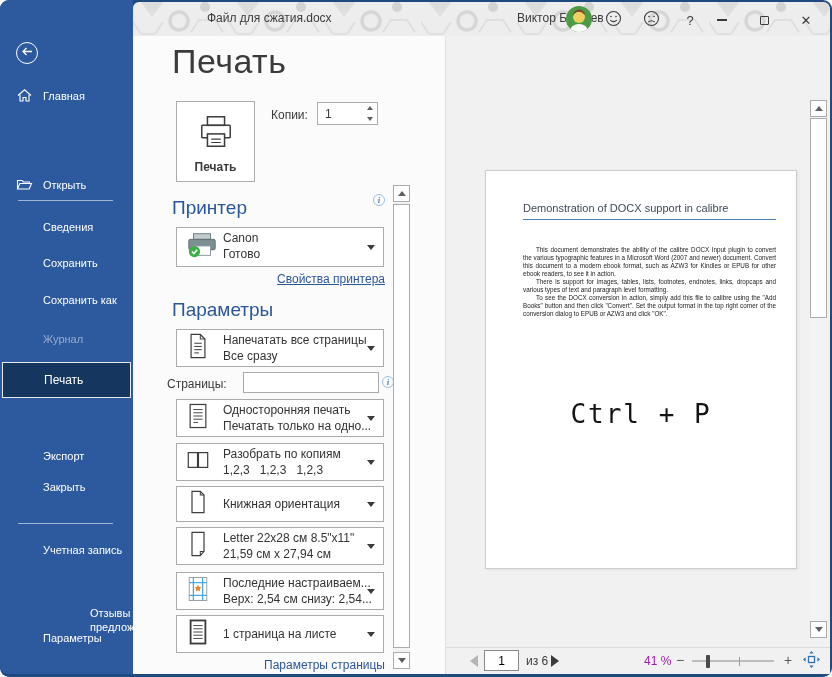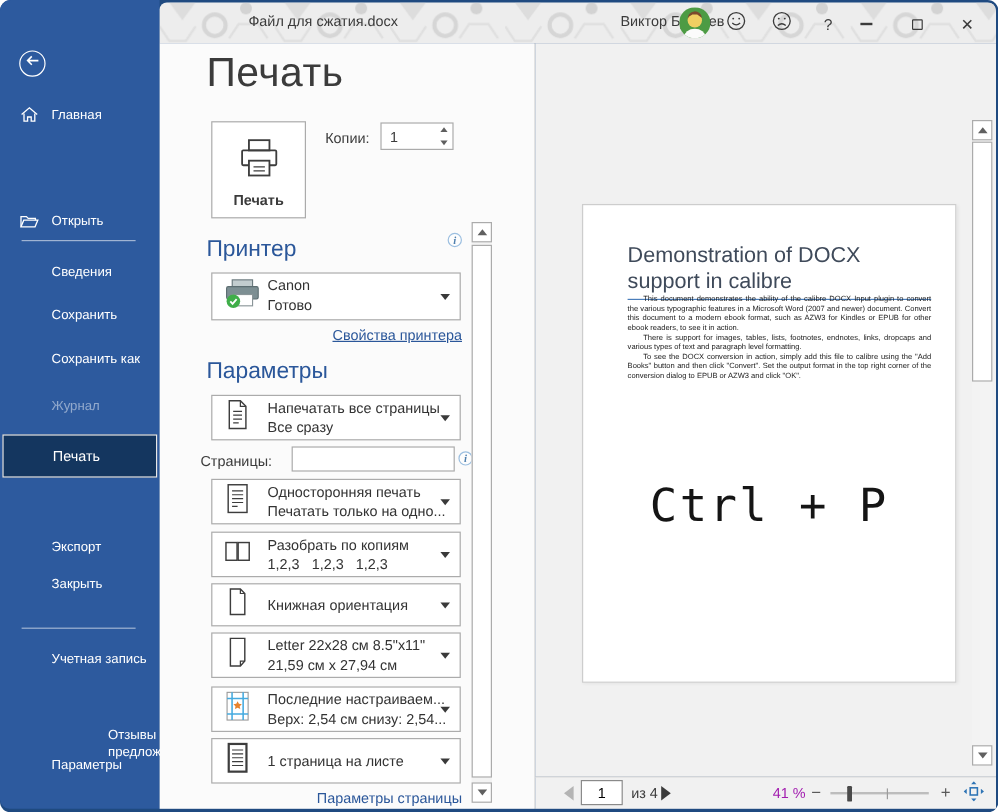--- a/index.html
+++ b/index.html
@@ -58,24 +58,24 @@
   .v-scroll { position:absolute; background:#f3f3f3; }
   .scroll-btn { position:absolute; width:17px; height:17px; background:#fff; border:1px solid #ababab; display:flex; align-items:center; justify-content:center; cursor:pointer; }
   .scroll-thumb { position:absolute; width:17px; background:#fff; border:1px solid #ababab; cursor:pointer; }
   .tri-up { width:0; height:0; border-left:4px solid transparent; border-right:4px solid transparent; border-bottom:5px solid #606060; }
   .tri-dn { width:0; height:0; border-left:4px solid transparent; border-right:4px solid transparent; border-top:5px solid #606060; }
 
   
   .divider-v { position:absolute; left:445px; top:36px; bottom:3px; width:1px; background:#e2e2e2; }
   .preview { position:absolute; left:446px; top:36px; right:2px; bottom:30px; background:#f1f1f1; }
   .page { position:absolute; left:39px; top:134px; width:312px; height:399px; background:#fff; border:1px solid #cdcdcd; box-shadow:1px 1px 3px rgba(0,0,0,0.07); }
-  .doc-heading { position:absolute; left:37px; top:31px; width:253px; font-size:18px; line-height:1.2; color:#3f4a5a; border-bottom:1.5px solid #4a7ebb; padding-bottom:4px; }
+  .doc-heading { position:absolute; left:37px; top:31px; width:253px; font-size:11px; line-height:1.2; color:#3f4a5a; border-bottom:1.5px solid #4a7ebb; padding-bottom:4px; }
   .doc-body { position:absolute; left:37px; top:75px; width:253px; font-size:6.3px; line-height:1.27; color:#1a1a1a; text-align:justify; }
   .doc-body p { text-indent:13px; }
-  .doc-shortcut { position:absolute; left:0; top:228px; width:100%; text-align:center; font-family:"DejaVu Sans Mono",monospace; font-size:38px; color:#151515; letter-spacing:2px; }
+  .doc-shortcut { position:absolute; left:0; top:228px; width:100%; text-align:center; font-family:"DejaVu Sans Mono",monospace; font-size:26px; color:#151515; letter-spacing:2px; }
 
   
   .statusbar { position:absolute; left:446px; right:2px; bottom:3px; height:27px; background:#f1f1f1; border-top:1px solid #dcdcdc; }
   .tri-left { width:0; height:0; border-top:6px solid transparent; border-bottom:6px solid transparent; border-right:8px solid #b4b4b4; position:absolute; left:24px; top:7px; cursor:pointer; }
   .pagenum-input { position:absolute; left:38px; top:2px; width:35px; height:21px; border:1px solid #8a8a8a; background:#fff; text-align:center; font-size:12px; outline:none; font-family:inherit; }
   .of-pages { position:absolute; left:80px; top:6px; font-size:12px; color:#3b3b3b; }
   .tri-right { width:0; height:0; border-top:6px solid transparent; border-bottom:6px solid transparent; border-left:8px solid #3b3b3b; position:absolute; left:105px; top:7px; cursor:pointer; }
   .zoom-pct { position:absolute; left:198px; top:6px; font-size:12px; color:#a21caf; }
   .zoom-out { position:absolute; left:230px; top:4px; font-size:14px; color:#5a5a5a; cursor:pointer; }
   .slider { position:absolute; left:246px; top:12px; width:82px; height:2px; background:#bdbdbd; cursor:pointer; }
@@ -408,21 +408,21 @@
       <div class="scroll-thumb" style="top:18px; height:200px;"></div>
       <div class="scroll-btn" style="bottom:0;">
           <span class="tri-dn"></span>
         </div>
     </div>
   </div>
 
   <div class="statusbar">
     <span class="tri-left"></span>
     <input class="pagenum-input" value="1" style="">
-    <span class="of-pages">из 4</span>
+    <span class="of-pages">из 6</span>
     <span class="tri-right"></span>
     <span class="zoom-pct">41 %</span>
     <span class="zoom-out">−</span>
     <div class="slider">
       <div class="slider-tick"></div>
       <div class="slider-handle"></div>
     </div>
     <span class="zoom-in">+</span>
     <div class="fit-btn">
       <svg width="17" height="17" viewBox="0 0 17 17">

